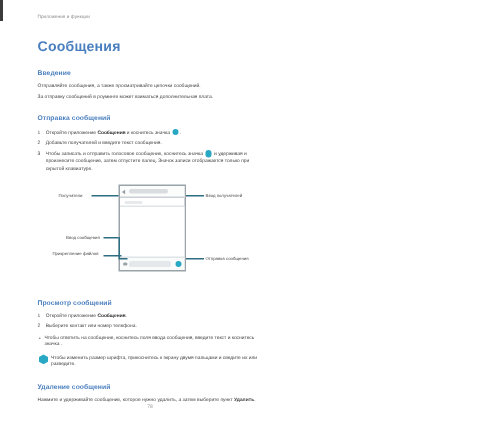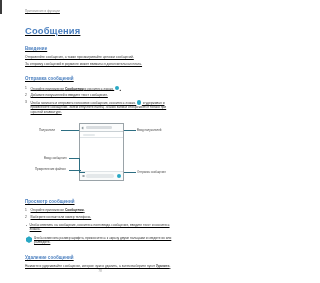--- a/index.html
+++ b/index.html
@@ -17,21 +17,20 @@
   .left-bar {
     position: absolute;
     left: 0; top: 0;
     width: 2px; height: 14px;
     background: #3b3b3b;
   }
   .content {
     position: absolute;
     left: 25px; top: 0;
     width: 152px;
-    text-decoration: underline;
   }
   .running-head {
     margin-top: 9px;
     font-size: 3.1px;
     color: #8c8c8c;
     letter-spacing: 0.05px;
     line-height: 4px;
   }
   .chapter-title {
     margin-top: 12px;

